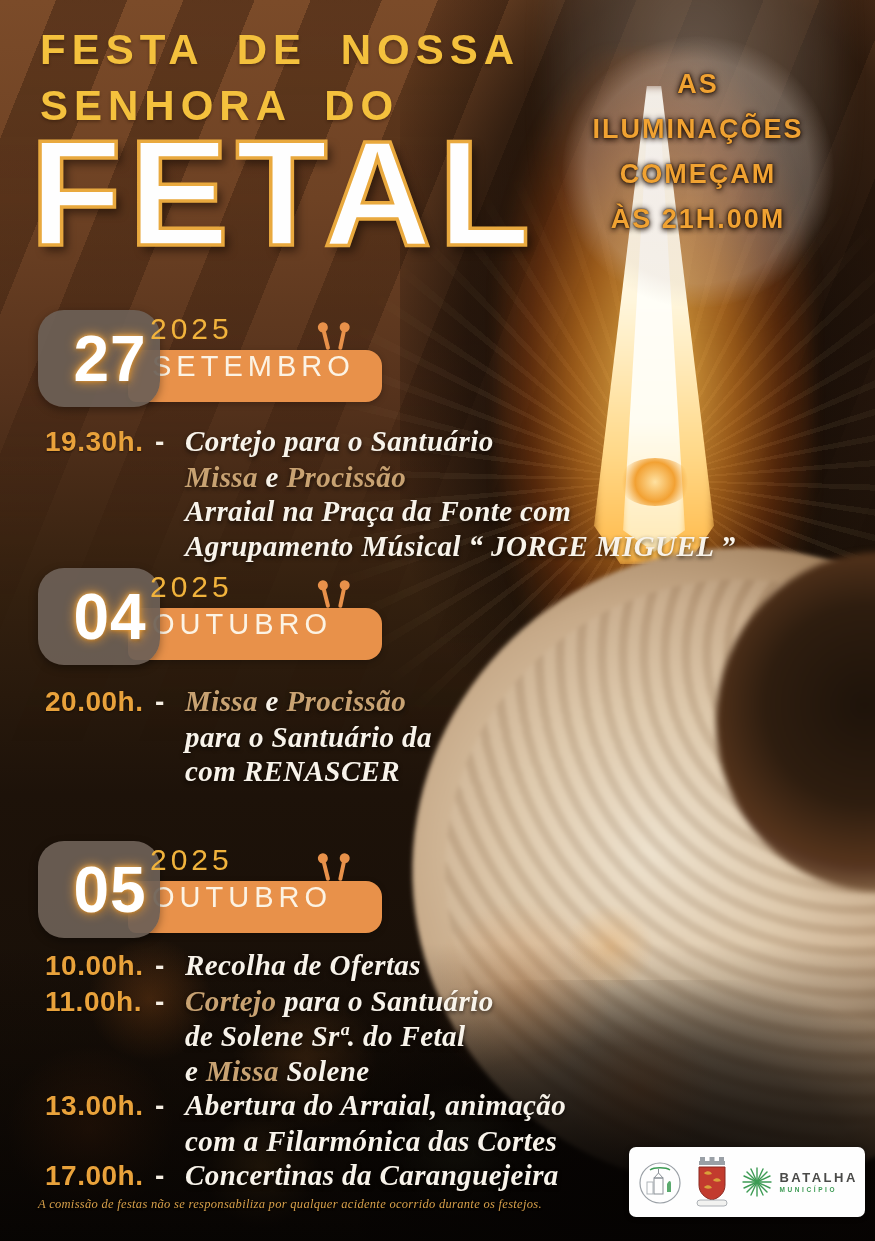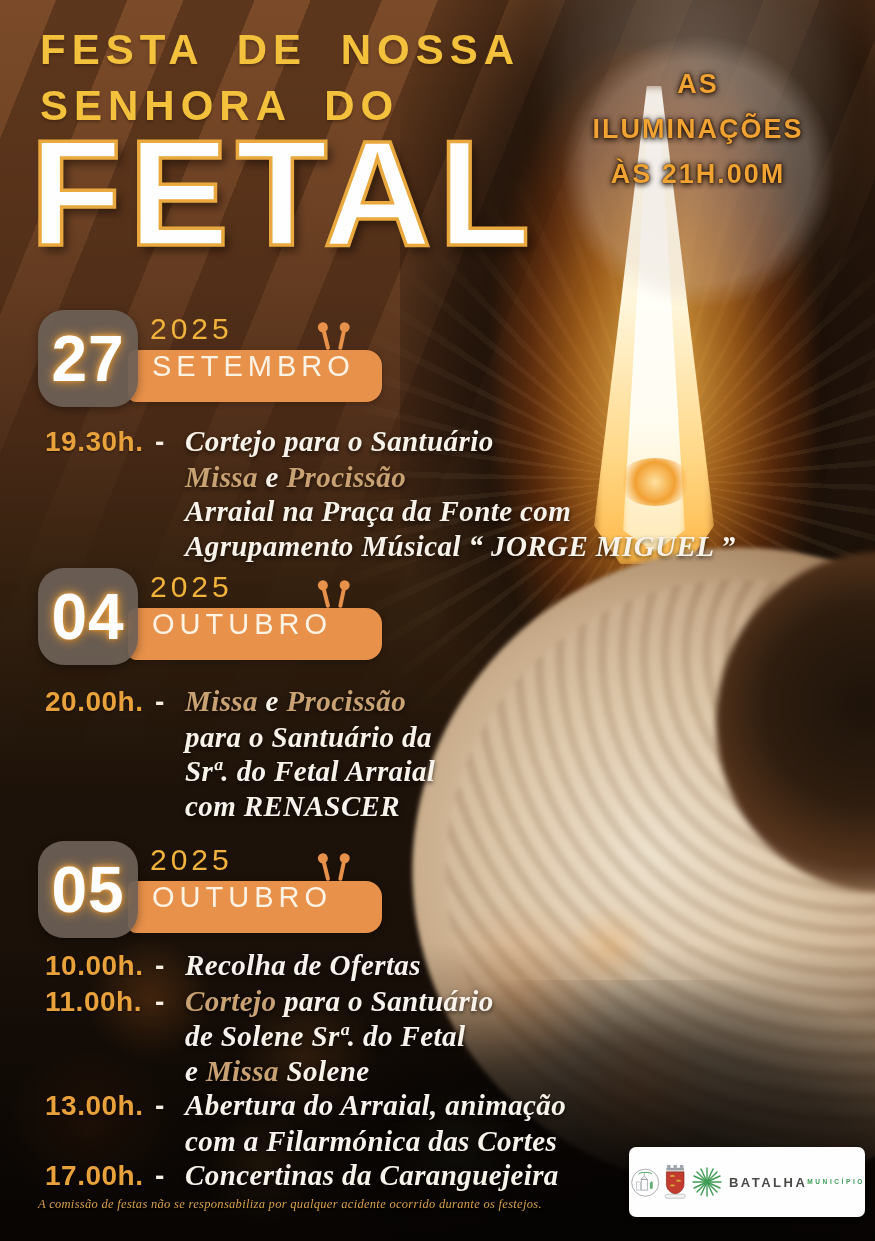--- a/index.html
+++ b/index.html
@@ -76,21 +76,21 @@
     color:#fefefe;letter-spacing:7px;-webkit-text-stroke:3.5px #e9a93e;
     text-shadow:5px 6px 9px rgba(18,9,4,.55);}
   
   .date-block{position:absolute;left:38px;width:380px;height:100px;}
   .date-bar{position:absolute;left:90px;top:40px;width:230px;height:52px;background:#e8914a;
     border-radius:8px 16px 16px 8px;display:flex;padding-left:24px;
     box-shadow:0 2px 6px rgba(0,0,0,.25);}
   .month{font-size:29px;color:#fcf3e4;letter-spacing:5px;font-weight:400;}
   .date-square{position:absolute;left:0;top:0;width:100px;height:97px;background:rgba(109,96,86,.93);
     border-radius:26px;display:flex;align-items:center;justify-content:center;
-    box-shadow:0 3px 9px rgba(0,0,0,.35);}
+    box-shadow:0 3px 9px rgba(0,0,0,.35);padding-left:22px;}
   .date-num{font-size:64px;font-weight:700;color:#fff;letter-spacing:1px;
     text-shadow:0 0 12px rgba(255,168,56,.95),0 0 4px rgba(255,190,90,.9),1px 2px 3px rgba(55,28,8,.55);}
   .date-year{position:absolute;left:112px;top:2px;font-size:30px;font-weight:400;color:#f1b33c;letter-spacing:4px;}
   .antenna{position:absolute;width:4px;height:20px;background:#e8914a;border-radius:2px;top:20px;}
   .antenna::after{content:"";position:absolute;top:-8px;left:-3px;width:10px;height:10px;border-radius:50%;background:#e8914a;}
   .a1{left:286px;transform:rotate(-14deg);}
   .a2{left:302px;transform:rotate(12deg);}
   
   .ev-block{position:absolute;left:38px;width:810px;color:#f8f3ea;
     font-family:"Liberation Serif",serif;font-style:italic;font-weight:700;font-size:29px;}
@@ -102,21 +102,21 @@
   .ev-text{letter-spacing:.4px;text-shadow:0 2px 4px rgba(8,4,2,.65);}
   .tan{color:#c8a272;}
   
   .disclaimer{position:absolute;left:38px;top:1197px;font-family:"Liberation Serif",serif;
     font-style:italic;font-weight:400;font-size:12.5px;color:#d8a04a;letter-spacing:.3px;
     text-shadow:0 1px 2px rgba(0,0,0,.8);}
   .logos{position:absolute;left:629px;top:1147px;width:236px;height:70px;background:#fefefe;
     border-radius:7px;display:flex;align-items:center;justify-content:space-evenly;
     box-shadow:0 1px 5px rgba(0,0,0,.45);}
   .batalha{display:flex;align-items:center;gap:5px;}
-  .batalha-txt{display:flex;flex-direction:row;line-height:1;}
+  .batalha-txt{display:flex;flex-direction:column;line-height:1;}
   .batalha-name{font-size:13px;font-weight:700;color:#4a4a48;letter-spacing:2.5px;}
   .municipio-name{font-size:6.5px;font-weight:700;color:#3d9b54;letter-spacing:2.6px;margin-top:3px;}
 </style>
 </head>
 <body>
 
 <div class="poster">
 
   <div class="stripes"></div>
   <div class="photo-dark"></div>
@@ -129,20 +129,21 @@
   <div class="shell"></div>
   <div class="shell-whorl"></div>
   <div class="shell-shadow"></div>
   <div class="bokeh"></div>
   <div class="bottom-dark"></div>
 
   <div class="badge-circle"></div>
   <div class="badge-text">
     <div>AS</div>
     <div>ILUMINAÇÕES</div>
+    <div>COMEÇAM</div>
     <div>ÀS 21H.00M</div>
   </div>
 
   <div class="title-sm t1">FESTA DE NOSSA</div>
   <div class="title-sm t2">SENHORA DO</div>
   <div class="title-main">FETAL</div>
 
   <section class="date-block" style="top:310px">
     <div class="date-bar">
       <span class="month">SETEMBRO</span>
@@ -193,25 +194,20 @@
   <div class="ev-block" style="top:684px">
     <div class="ev-row">
       <span class="ev-time">20.00h.</span>
       <span class="ev-dash">-</span>
       <span class="ev-text"><span class="tan">Missa</span><span> e </span><span class="tan">Procissão</span></span>
     </div>
     <div class="ev-row">
       <span class="ev-time"></span>
       <span class="ev-dash"></span>
       <span class="ev-text"><span>para o Santuário da</span></span>
-    </div>
-    <div class="ev-row">
-      <span class="ev-time"></span>
-      <span class="ev-dash"></span>
-      <span class="ev-text"><span>Srª. do Fetal Arraial</span></span>
     </div>
     <div class="ev-row">
       <span class="ev-time"></span>
       <span class="ev-dash"></span>
       <span class="ev-text"><span>com RENASCER</span></span>
     </div>
   </div>
 
   <section class="date-block" style="top:841px">
     <div class="date-bar">

